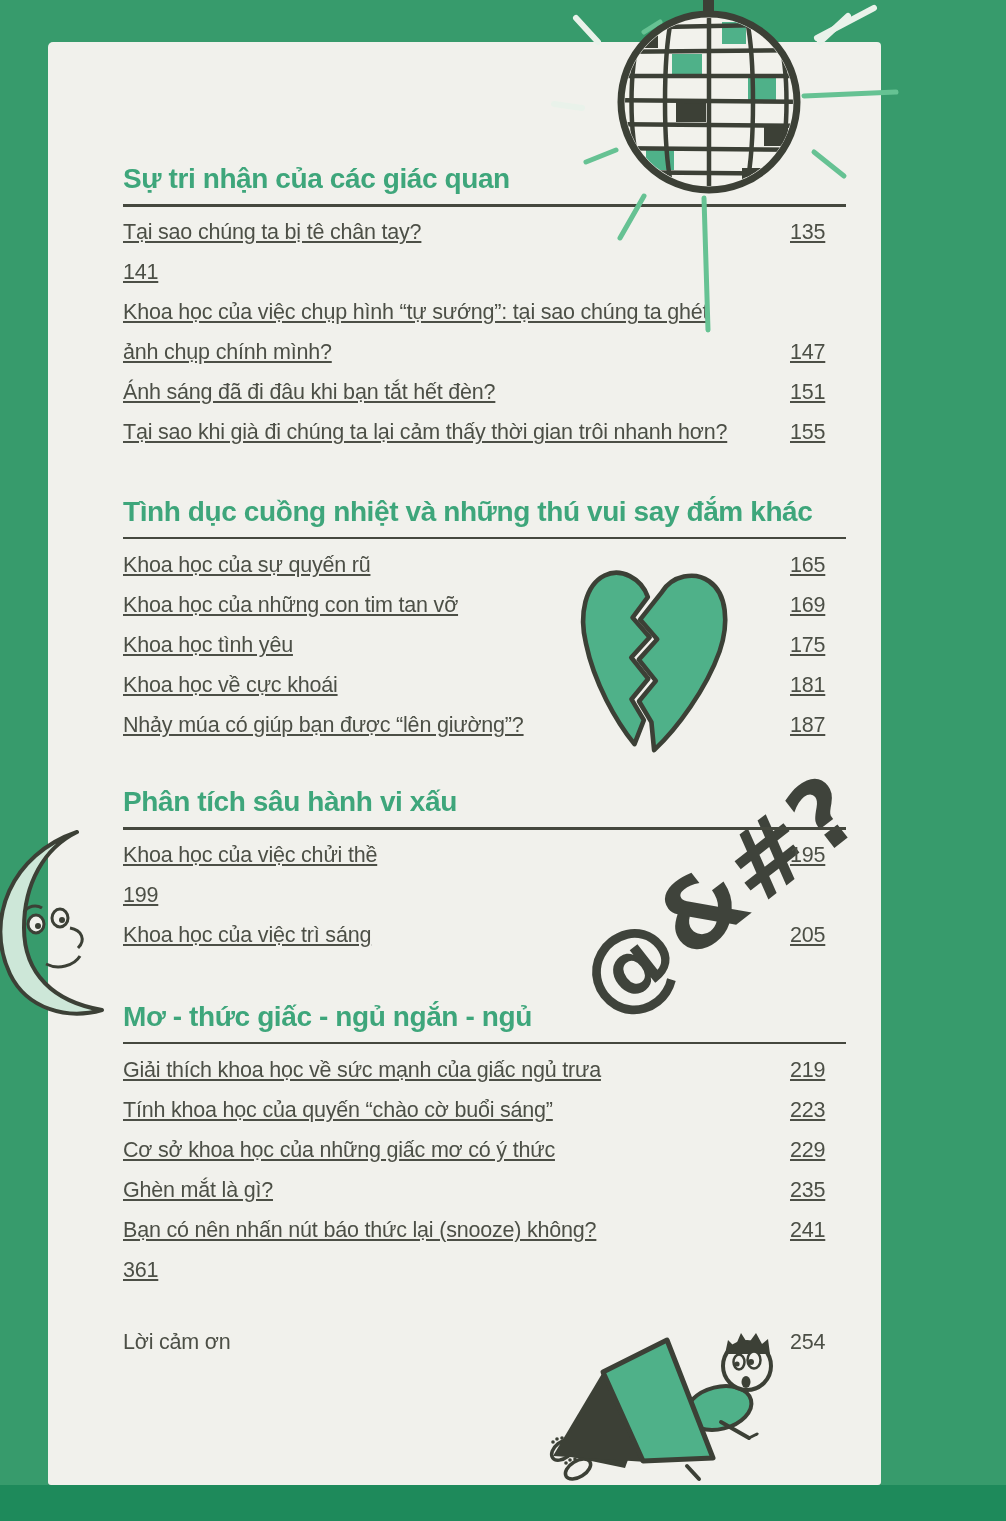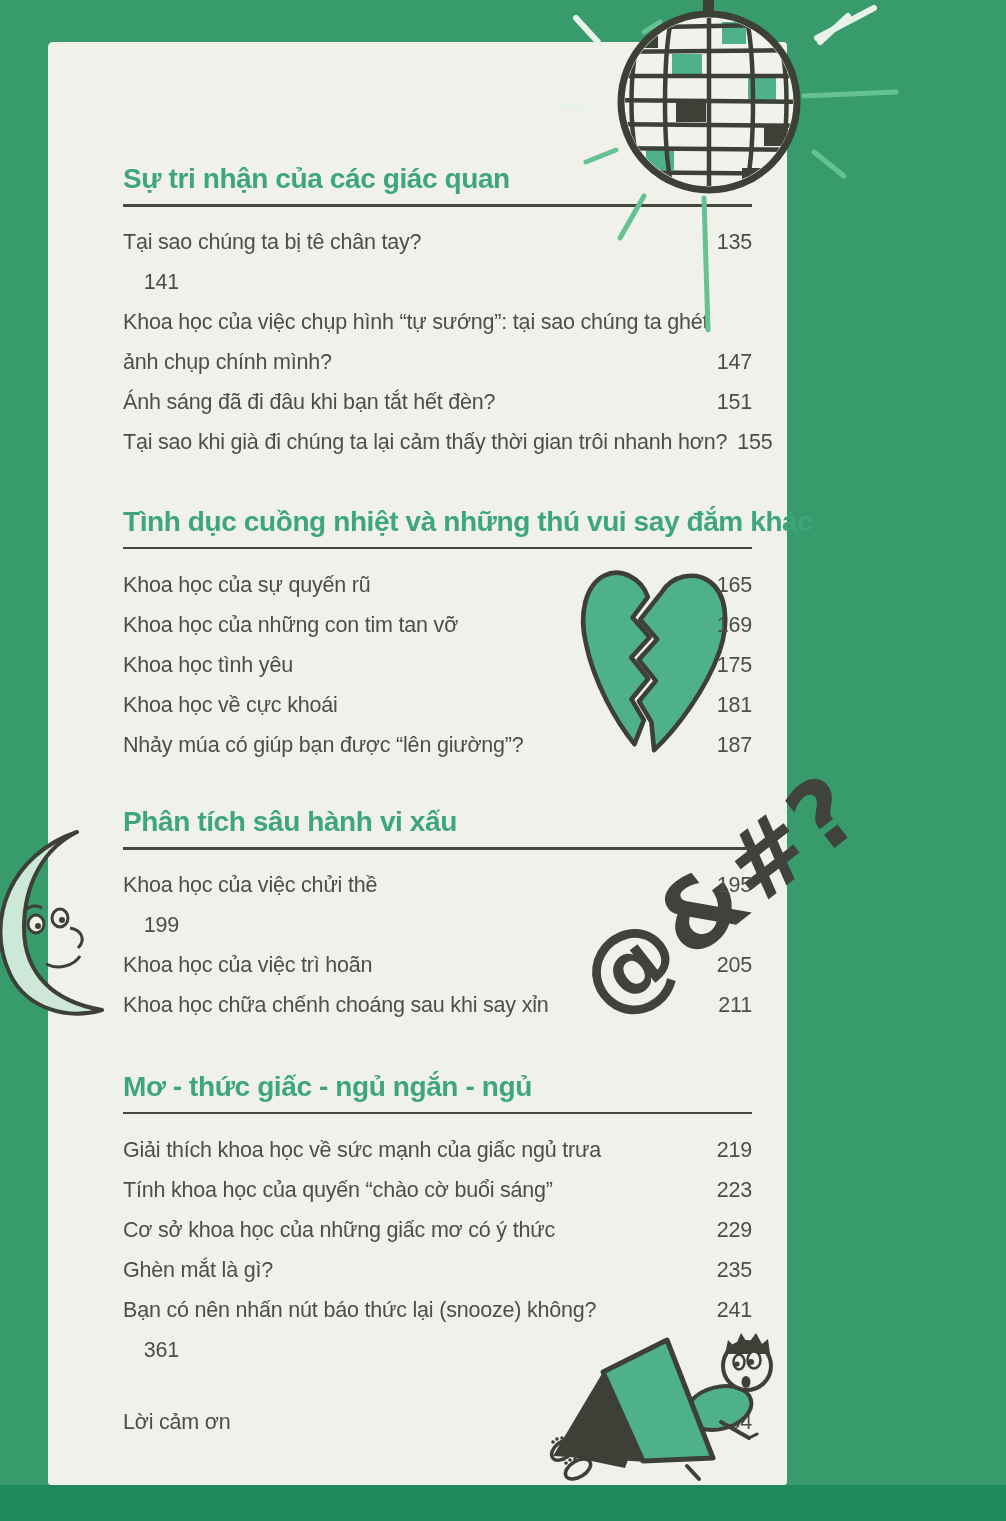--- a/index.html
+++ b/index.html
@@ -9,39 +9,39 @@
     background:#379b6c;
     font-family:"Liberation Sans","DejaVu Sans",sans-serif;
     overflow:hidden;
   }
   .scene { position:absolute; inset:0; }
   .bottom-band {
     position:absolute; left:0; bottom:0; width:100%; height:36px;
     background:#1e8a5b;
   }
   .paper {
-    position:absolute; left:48px; top:42px; width:739px; height:1443px;
+    position:absolute; left:48px; top:42px; width:833px; height:1443px;
     background:#f1f1ec;
     border-radius:5px 4px 3px 3px;
     box-shadow:0 3px 0 rgba(0,0,0,.12);
   }
   .content {
     position:relative; z-index:3;
     padding:120px 35px 0 75px;
     color:#4c4f46;
   }
   .stitle {
     font-size:28px; line-height:34px; font-weight:bold;
     color:#3ea67b; letter-spacing:-0.4px; white-space:nowrap;
   }
   .rule { height:2.5px; background:#45483e; margin-top:8px; }
-  .rows { margin-top:16px; }
+  .rows { margin-top:6px;text-decoration:underline; }
   .row { display:flex; align-items:center; height:40px; font-size:21.5px; letter-spacing:-0.2px; }
   .row .t { flex:1; padding-right:10px; white-space:nowrap; }
-  .row .p { width:56px; text-align:right; }
+  .row .p { width:56px; text-align:left; }
   .sec2 { margin-top:42px; }
   .sec3 { margin-top:40px; }
   .sec4 { margin-top:44px; }
   .ack  { margin-top:32px; }
   .illus { position:absolute; z-index:4; pointer-events:none; }
   .illus svg { display:block; overflow:visible; }
   #disco  { left:552px; top:0;     width:350px; height:340px; }
   #heart  { left:556px; top:562px; width:190px; height:200px; z-index:2; }
   #swear  { left:540px; top:752px; width:280px; height:240px; z-index:2; }
   #moon   { left:-18px; top:824px; width:150px; height:200px; }
@@ -117,26 +117,22 @@
         <div class="rule"></div>
         <div class="rows">
           <div class="row">
             <span class="t">Khoa học của việc chửi thề</span>
             <span class="p">195</span>
           </div>
           <div class="row">
             <span class="p">199</span>
           </div>
           <div class="row">
-            <span class="t">Khoa học của việc trì hoãn</span>
+            <span class="t">Khoa học của việc trì sáng</span>
             <span class="p">205</span>
-          </div>
-          <div class="row">
-            <span class="t">Khoa học chữa chếnh choáng sau khi say xỉn</span>
-            <span class="p">211</span>
           </div>
         </div>
       </section>
 
       <section class="sec4">
         <h2 class="stitle">Mơ - thức giấc - ngủ ngắn - ngủ</h2>
         <div class="rule"></div>
         <div class="rows">
           <div class="row">
             <span class="t">Giải thích khoa học về sức mạnh của giấc ngủ trưa</span>

